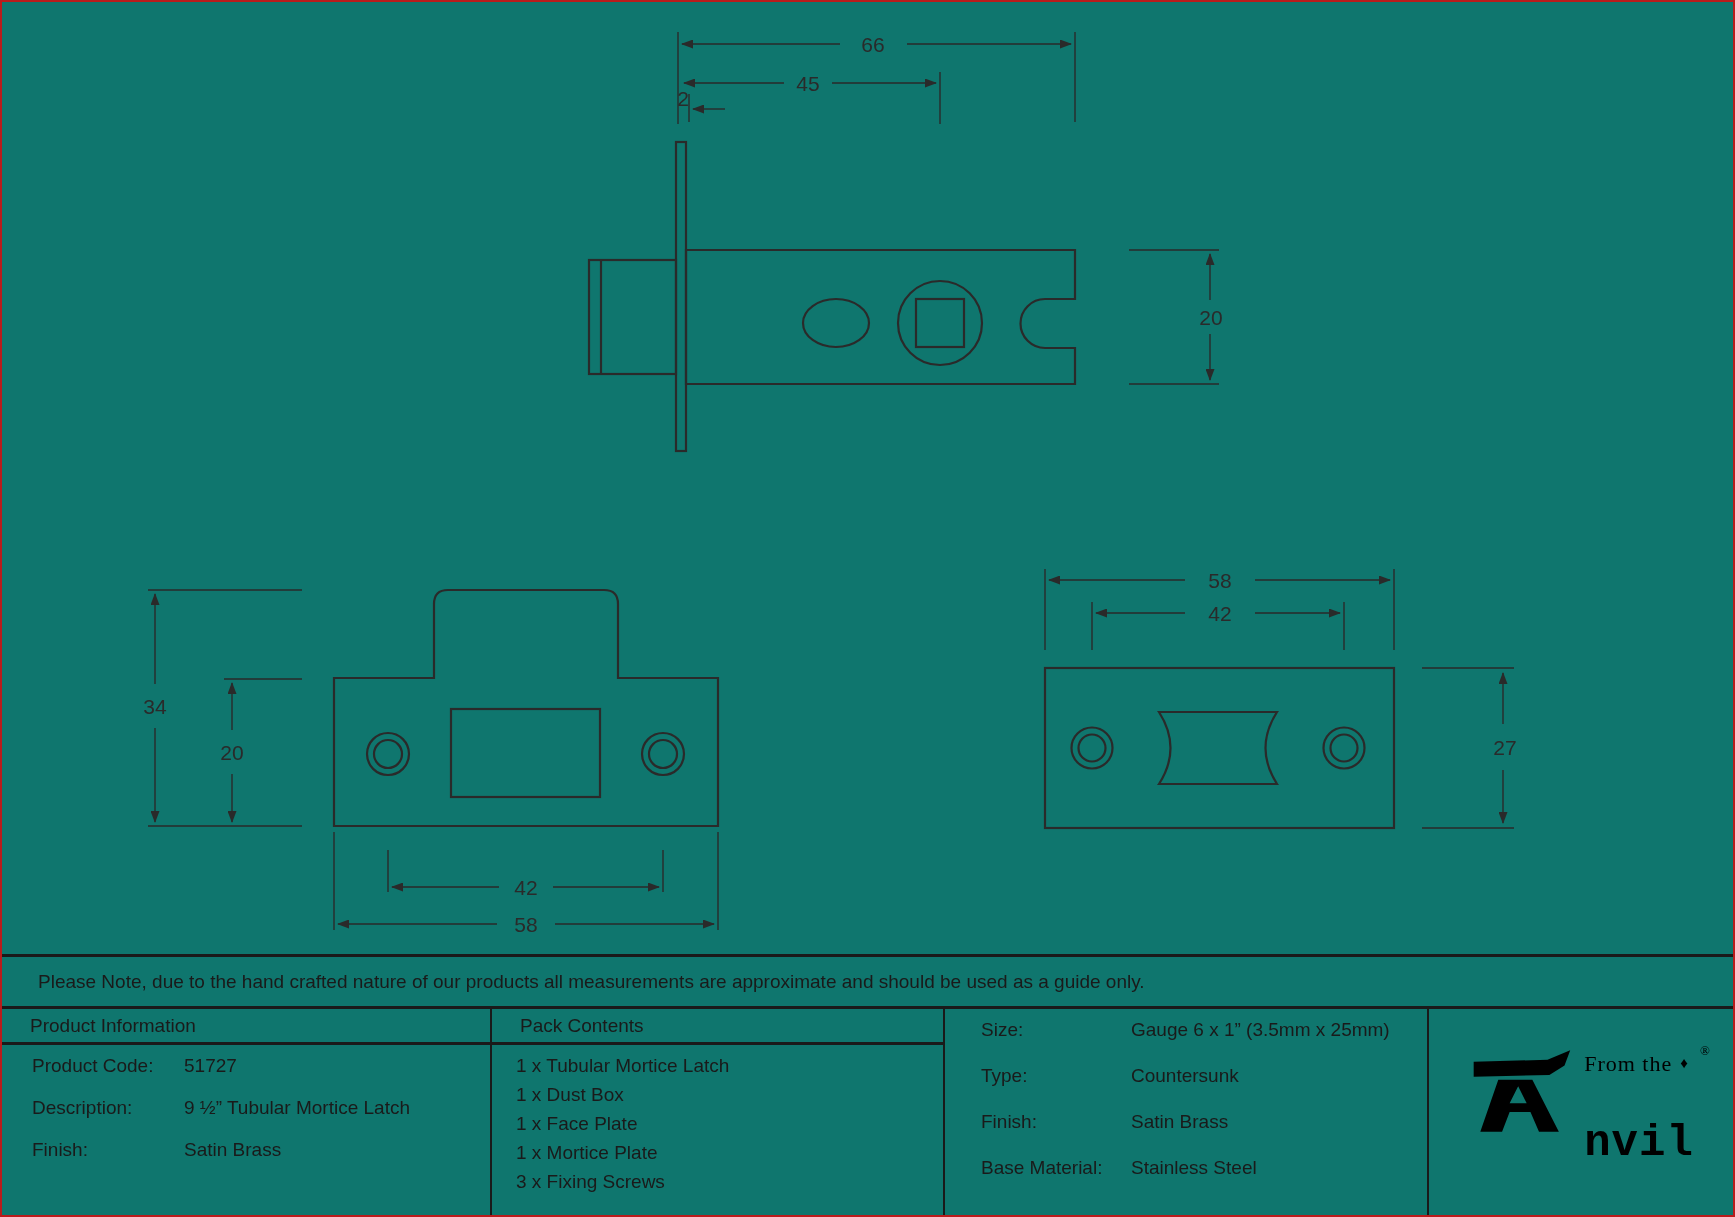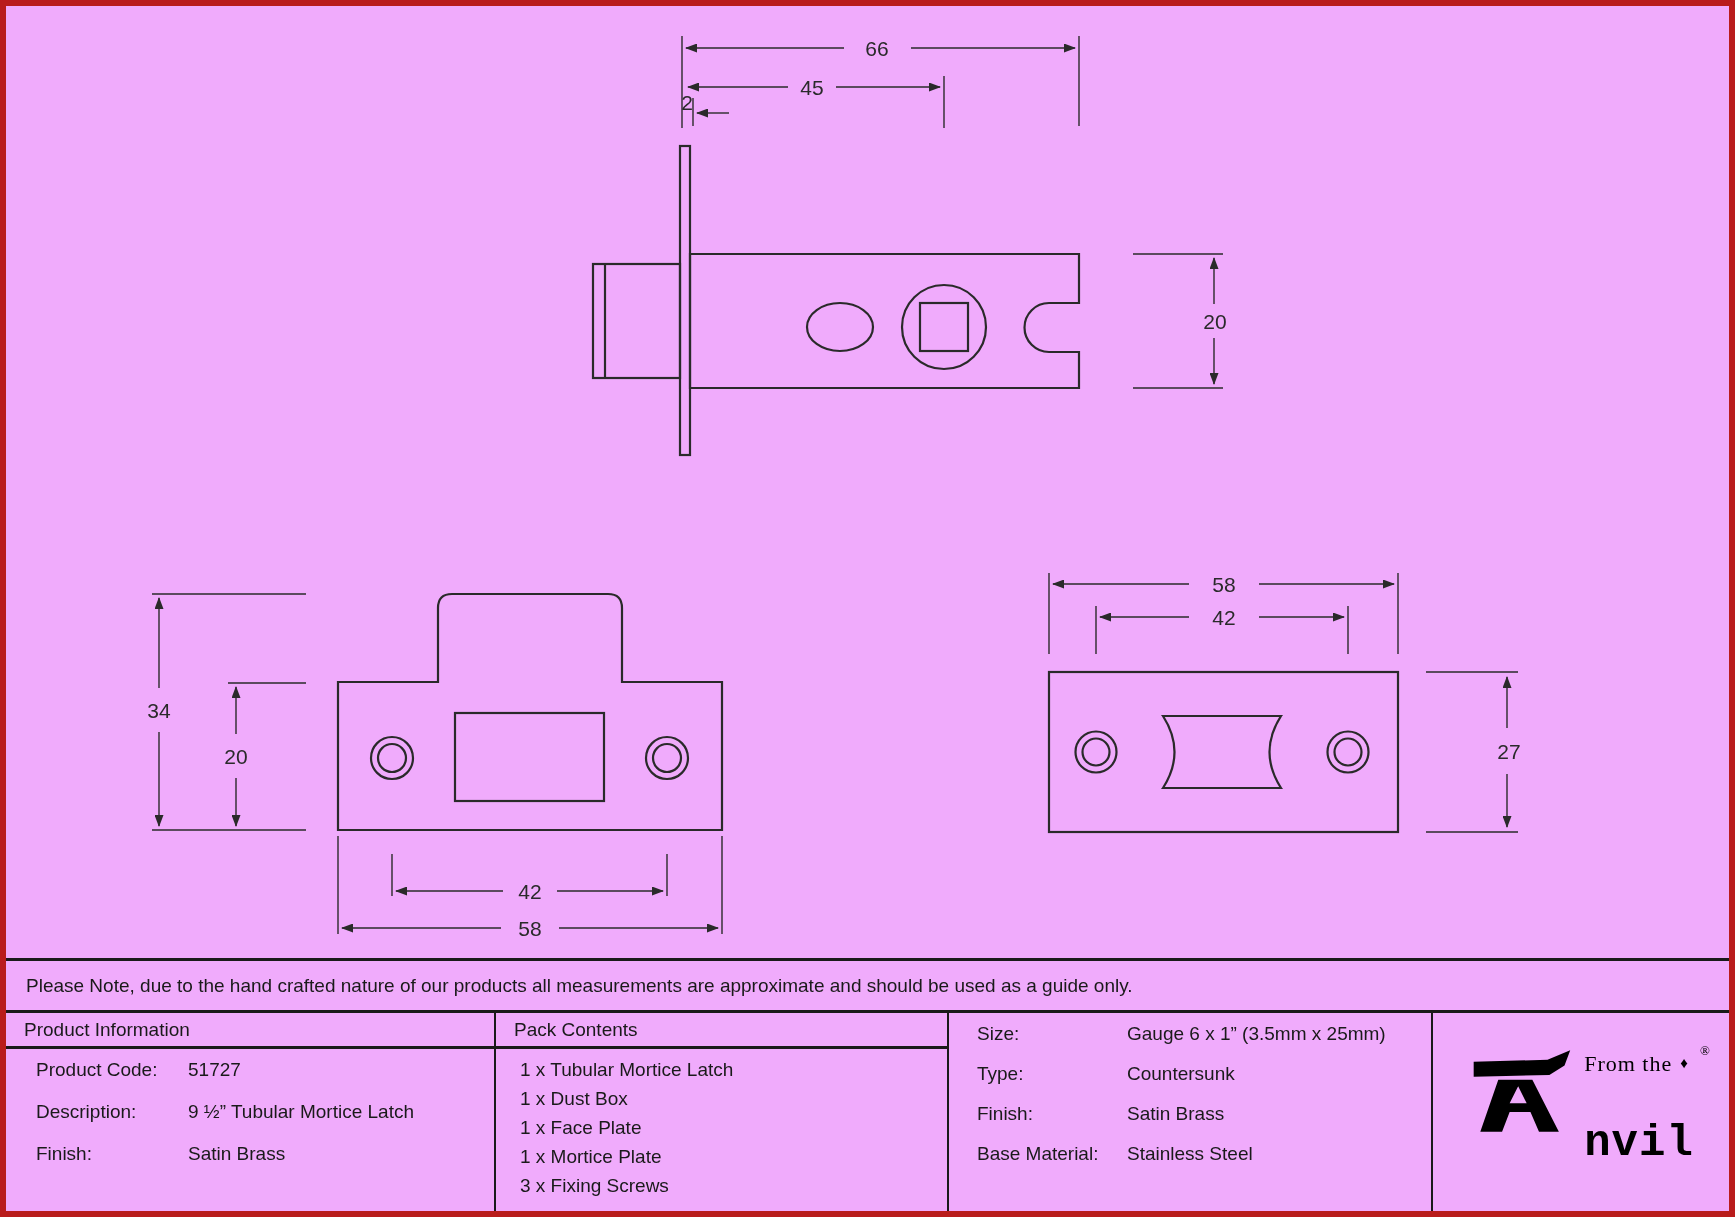--- a/index.html
+++ b/index.html
@@ -1,54 +1,54 @@
 <!DOCTYPE html>
 <html><head>
 <meta charset="utf-8">
 <style>
   html,body{margin:0;padding:0;background:#888;}
   .page{
     position:relative;
     width:1735px;height:1217px;
-    background:#f0abfc;
-    border:6px solid #b91c1c;
+    background:#0f766e;
+    border:2px solid #b91c1c;
     box-sizing:border-box;
     font-family:"Liberation Sans", sans-serif;
     color:#1a1a1a;
     overflow:hidden;
   }
   .drawing-svg{position:absolute;left:0;top:0;}
   .note-band{
     position:absolute;left:0;right:0;top:952px;height:52px;
     border-top:3px solid #1a1a1a;
     box-sizing:border-box;
     display:flex;align-items:center;
-    padding-left:20px;
+    padding-left:36px;
     font-size:19px;
   }
   .info-table{
     position:absolute;left:0;right:0;top:1004px;bottom:0;
     border-top:3px solid #1a1a1a;
     box-sizing:border-box;
   }
   .col{position:absolute;top:0;bottom:0;box-sizing:border-box;}
   .col-1{left:0;width:488px;}
   .col-2{left:488px;width:453px;border-left:2px solid #1a1a1a;}
   .col-3{left:941px;width:484px;border-left:2px solid #1a1a1a;}
   .col-4{left:1425px;right:0;border-left:2px solid #1a1a1a;display:flex;align-items:center;justify-content:center;}
   .col-header{
     height:36px;border-bottom:3px solid #1a1a1a;
     display:flex;align-items:center;
-    padding-left:18px;font-size:19px;
+    padding-left:28px;font-size:19px;
     box-sizing:border-box;
   }
   .col-body{padding-top:9px;font-size:19px;}
   .kv{display:grid;}
   .kv-1{grid-template-columns:152px auto;padding-left:30px;row-gap:18px;line-height:24px;}
-  .kv-3{grid-template-columns:150px auto;padding-left:28px;row-gap:16px;line-height:24px;}
+  .kv-3{grid-template-columns:150px auto;padding-left:36px;row-gap:22px;line-height:24px;}
   .items{padding-left:24px;line-height:24px;display:grid;row-gap:5px;}
   
   .logo{position:relative;display:flex;align-items:flex-start;transform:translateY(-6px);}
   .logo-right{display:flex;flex-direction:column;margin-left:10px;gap:43px;}
   .logo-fromthe{
     font-family:"Liberation Serif", serif;
     font-size:22px;color:#000;letter-spacing:1px;
     display:flex;align-items:center;gap:8px;
     margin-top:4px;
   }

